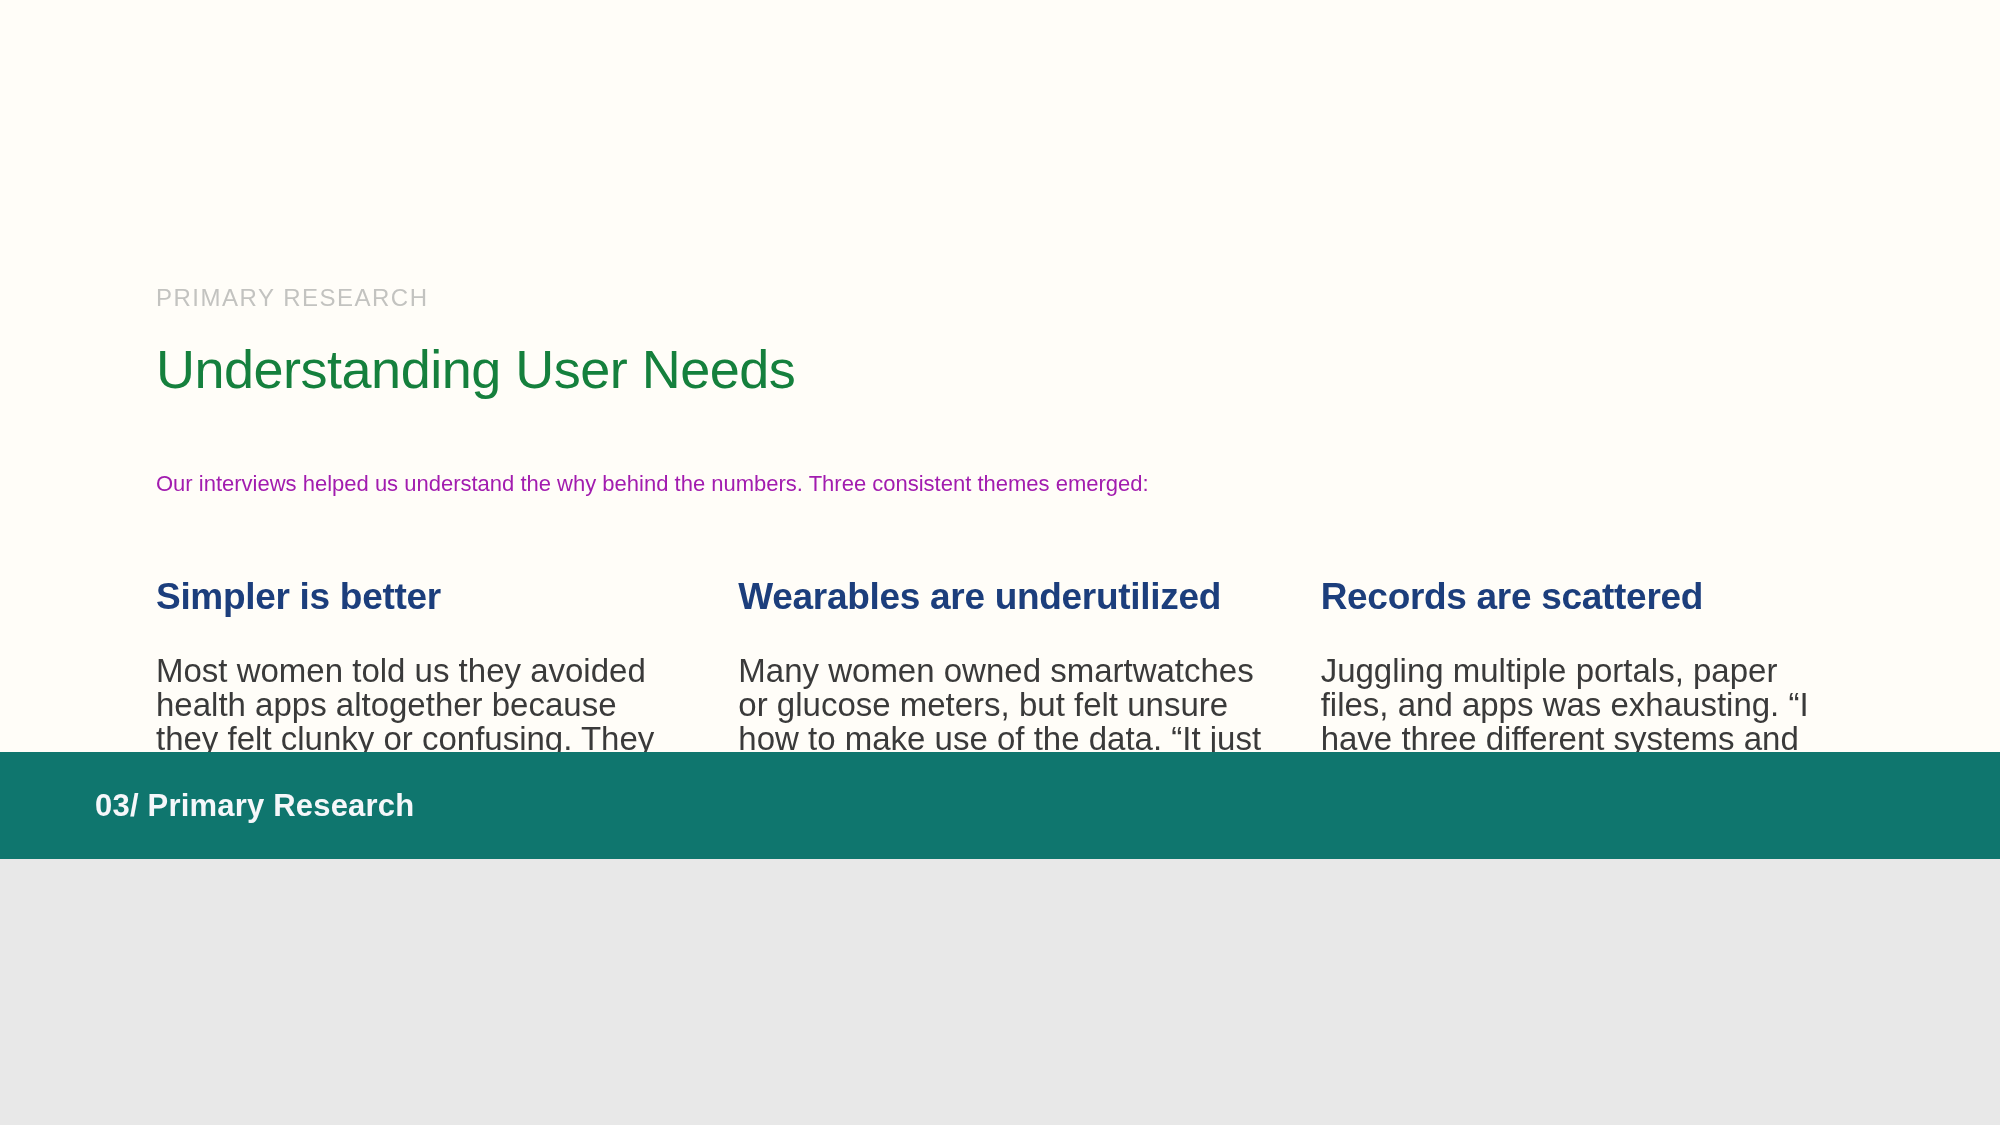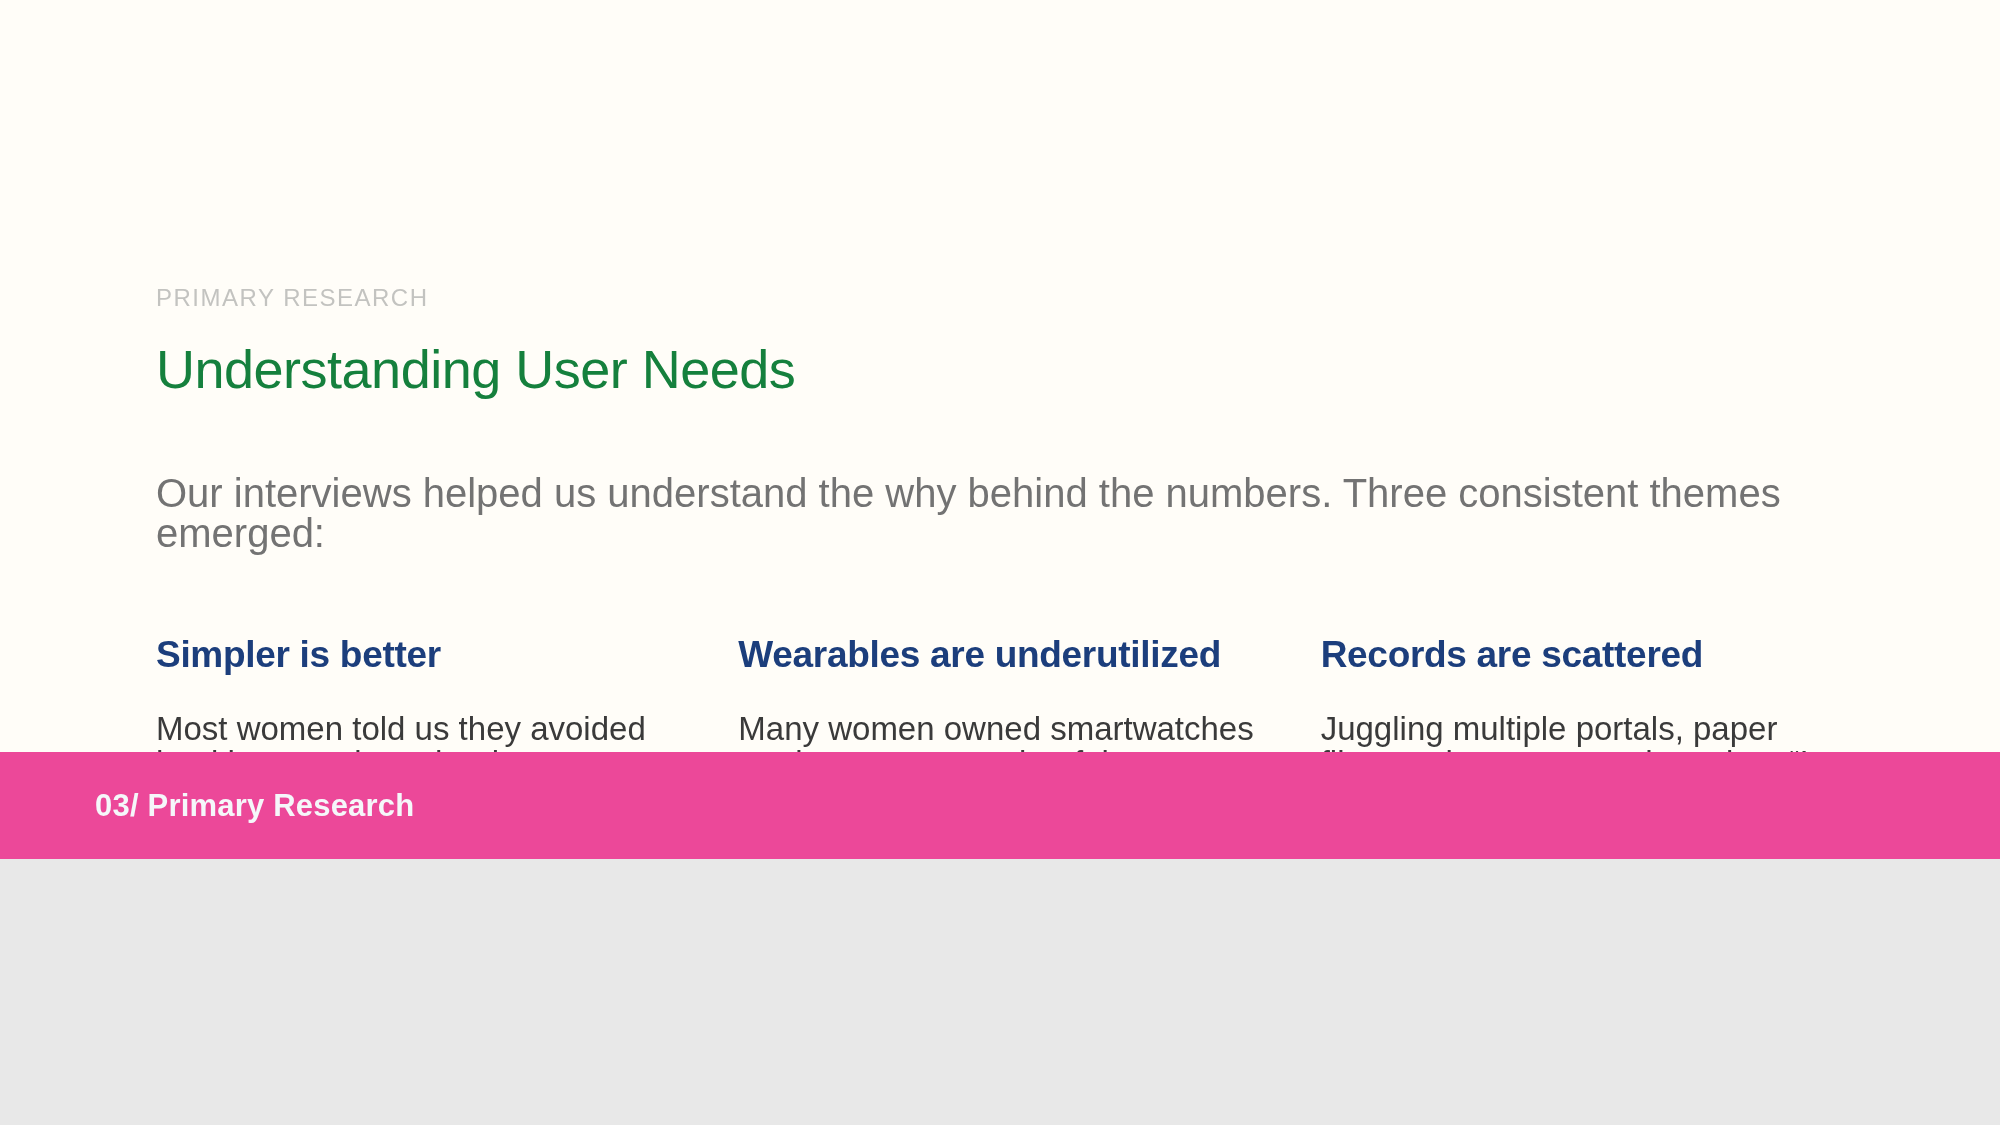--- a/index.html
+++ b/index.html
@@ -32,25 +32,25 @@
   .title {
     margin-top: 32px;
     font-size: 54px;
     line-height: 1;
     font-weight: 500;
     letter-spacing: -0.5px;
     color: #15803d;
   }
   .intro {
     margin-top: 77px;
-    font-size: 40px;
+    font-size: 22px;
     line-height: 1;
     font-weight: 400;
     letter-spacing: 0px;
-    color: #737373;
+    color: #a21caf;
   }
   .themes {
     margin-top: 83px;
     display: grid;
     grid-template-columns: repeat(3, 1fr);
     column-gap: 58px;
   }
   .theme-heading {
     font-size: 37px;
     line-height: 1;
@@ -66,21 +66,21 @@
     font-weight: 400;
     color: #3A3A3A;
     max-width: 548px;
   }
   .footer-bar {
     position: absolute;
     left: 0;
     right: 0;
     bottom: 0;
     height: 107px;
-    background: #ec4899;
+    background: #0f766e;
     display: flex;
     align-items: center;
   }
   .footer-label {
     margin-left: 95px;
     font-size: 31px;
     font-weight: 700;
     letter-spacing: 0.2px;
     color: #F5F7FA;
   }

